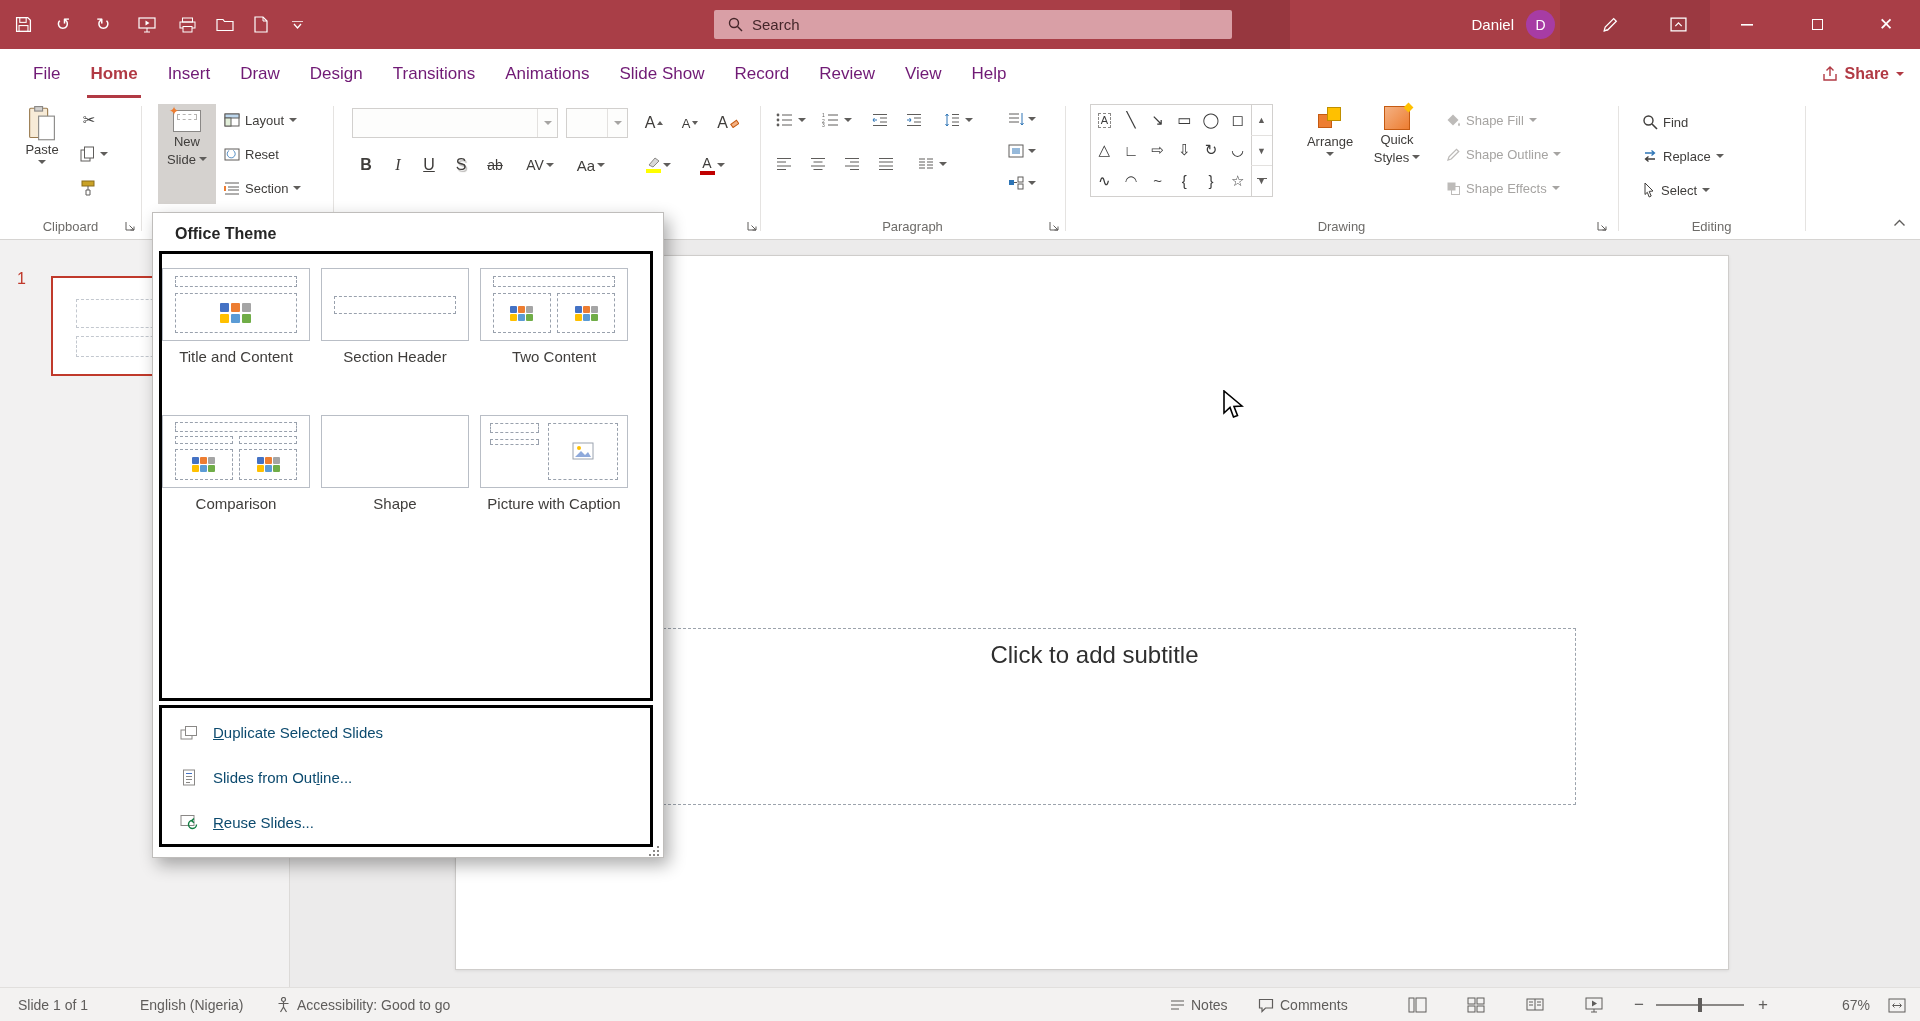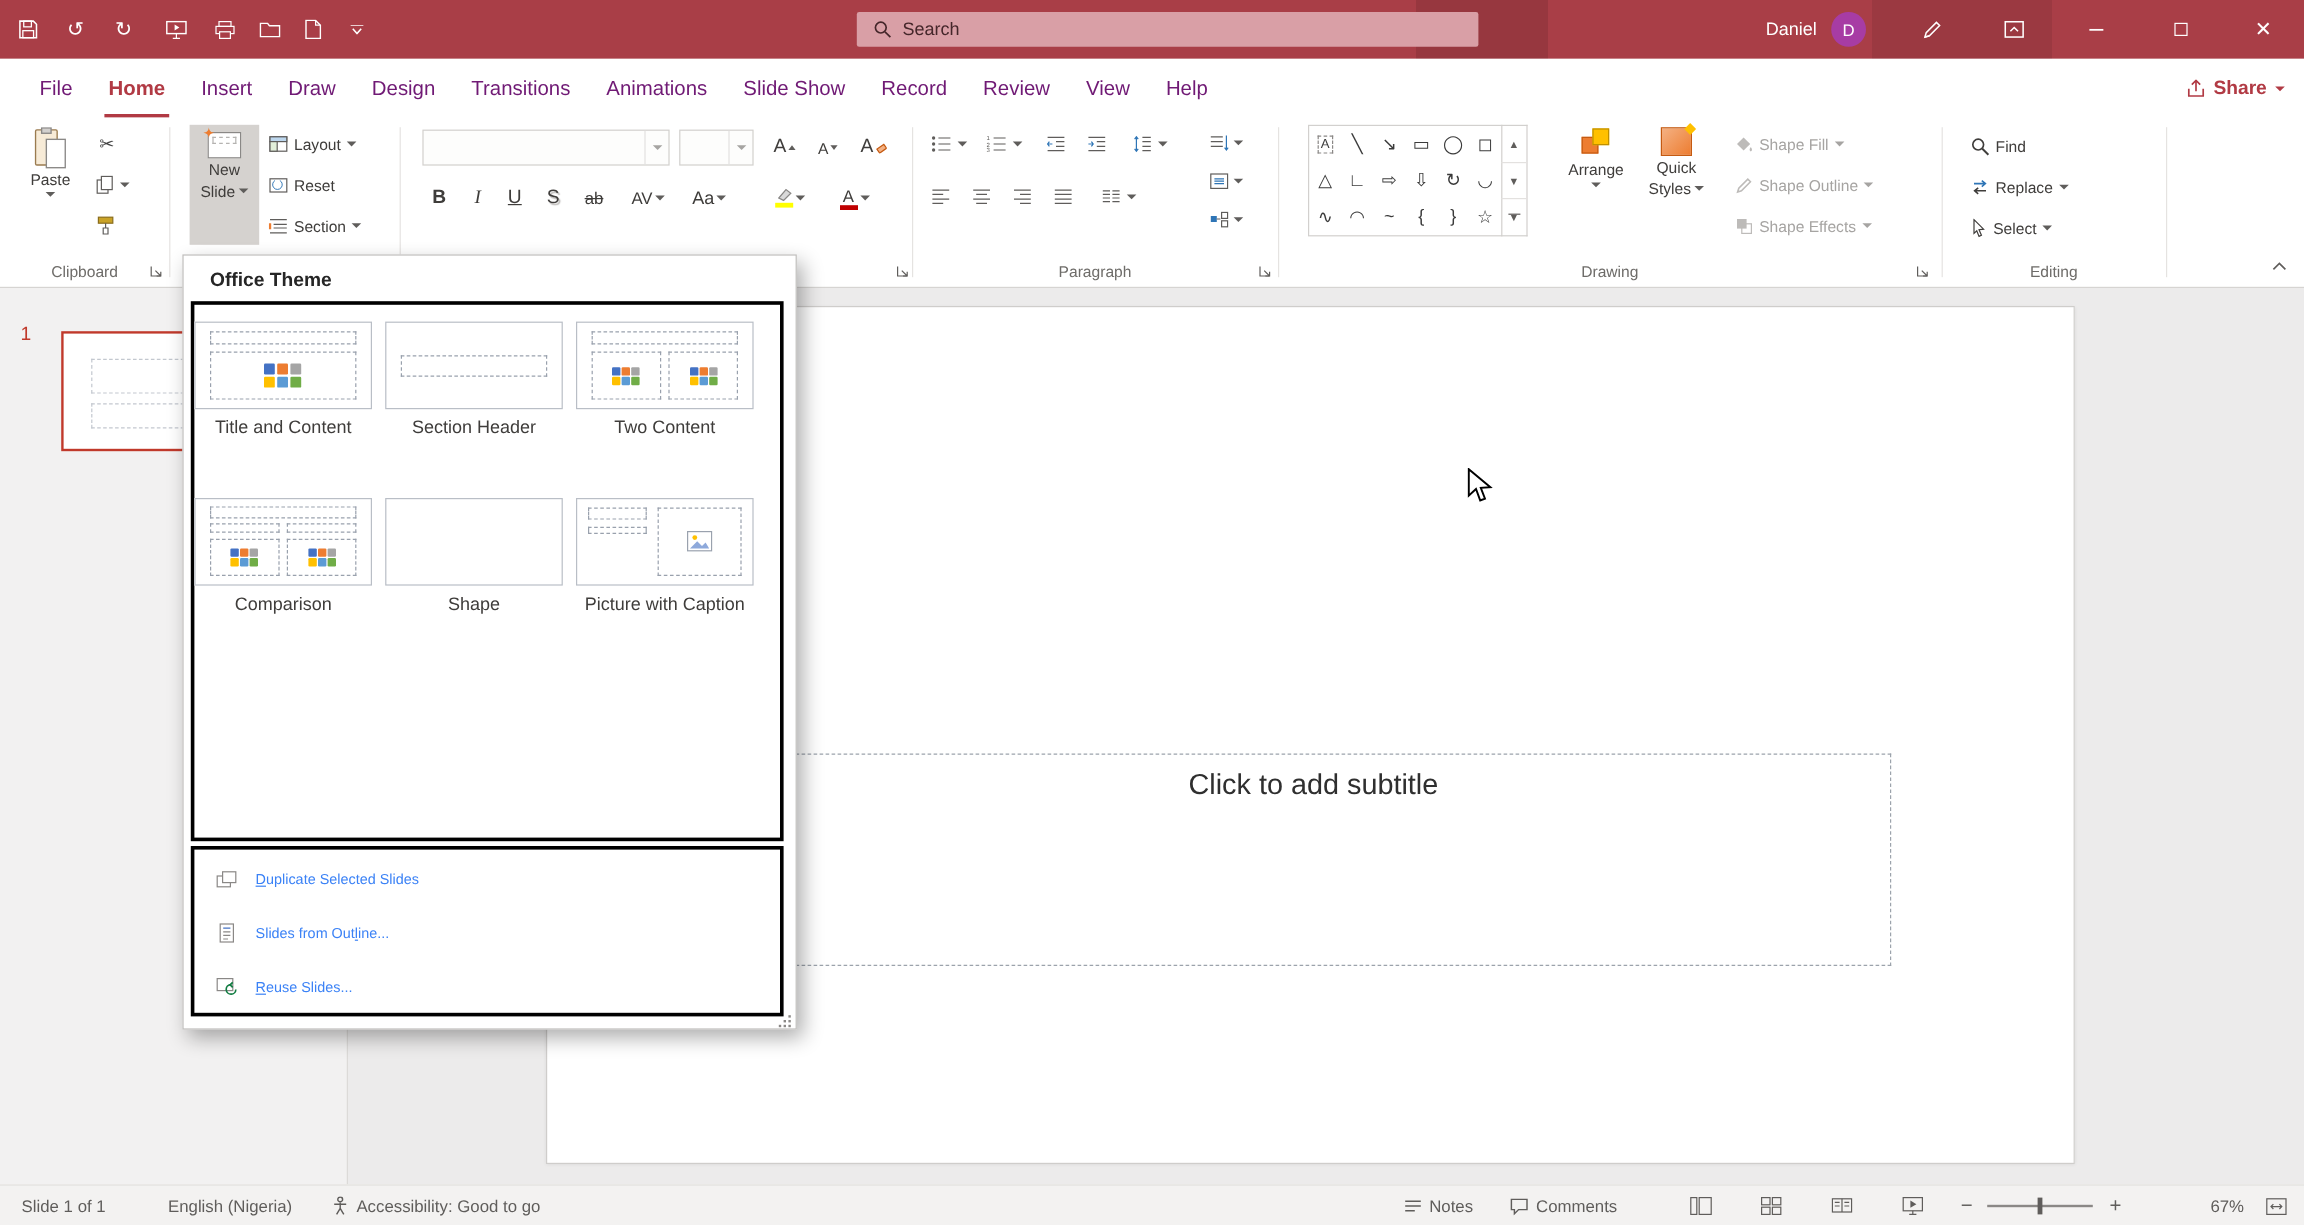--- a/index.html
+++ b/index.html
@@ -99,21 +99,21 @@
   .ann-box{position:absolute;border:3px solid #000}
   .lay-grid{position:absolute;left:9px;top:55px;display:grid;grid-template-columns:repeat(3,148px);grid-auto-rows:147px;column-gap:11px}
   .lay-cell{display:flex;flex-direction:column;align-items:center;cursor:default}
   .thumb{position:relative;width:148px;height:73px;background:#fff;border:1px solid #B9BEC6;flex:none}
   .lay-label{margin-top:7px;font-size:15px;color:#3f3d3b;text-align:center;line-height:1.25;max-width:140px}
   .d{position:absolute;border:1px dashed #99A1AD;display:flex;align-items:center;justify-content:center}
   .mini{display:grid;grid-template-columns:repeat(3,9px);grid-auto-rows:9px;gap:2px}
   .mini.sm{grid-template-columns:repeat(3,7px);grid-auto-rows:7px;gap:1px}
   .mini i{display:block;border-radius:1px}
   .c1{background:#4472C4}.c2{background:#ED7D31}.c3{background:#A5A5A5}.c4{background:#FFC000}.c5{background:#5B9BD5}.c6{background:#70AD47}
-  .mi{position:absolute;left:10px;right:22px;height:45px;display:flex;align-items:center;gap:14px;padding-left:16px;font-size:12px;color:#3b82f6}
+  .mi{position:absolute;left:10px;right:22px;height:45px;display:flex;align-items:center;gap:14px;padding-left:16px;font-size:15px;color:#0c4a6e}
   .mi-ic{width:20px;display:flex;justify-content:center}
   .grip{position:absolute;right:8px;bottom:5px;width:2px;height:2px;background:#8a8886;box-shadow:-4px 4px 0 #8a8886,0 4px 0 #8a8886,4px 4px 0 #8a8886,4px 0 0 #8a8886,4px -4px 0 #8a8886}
 
   
   .cursor{position:absolute;left:1222px;top:390px;z-index:99;pointer-events:none}
 </style>
 </head>
 <body>
 
 <div id="app">

